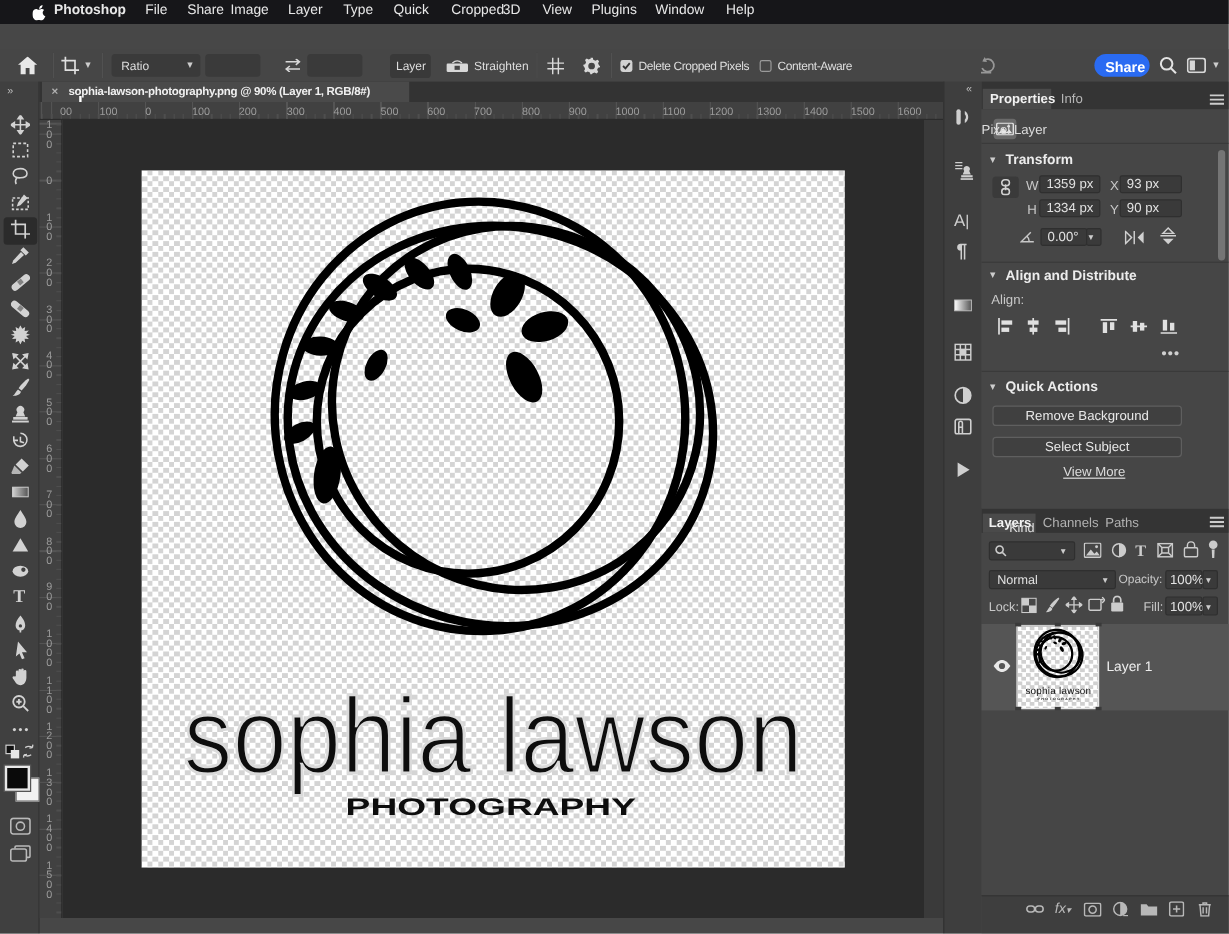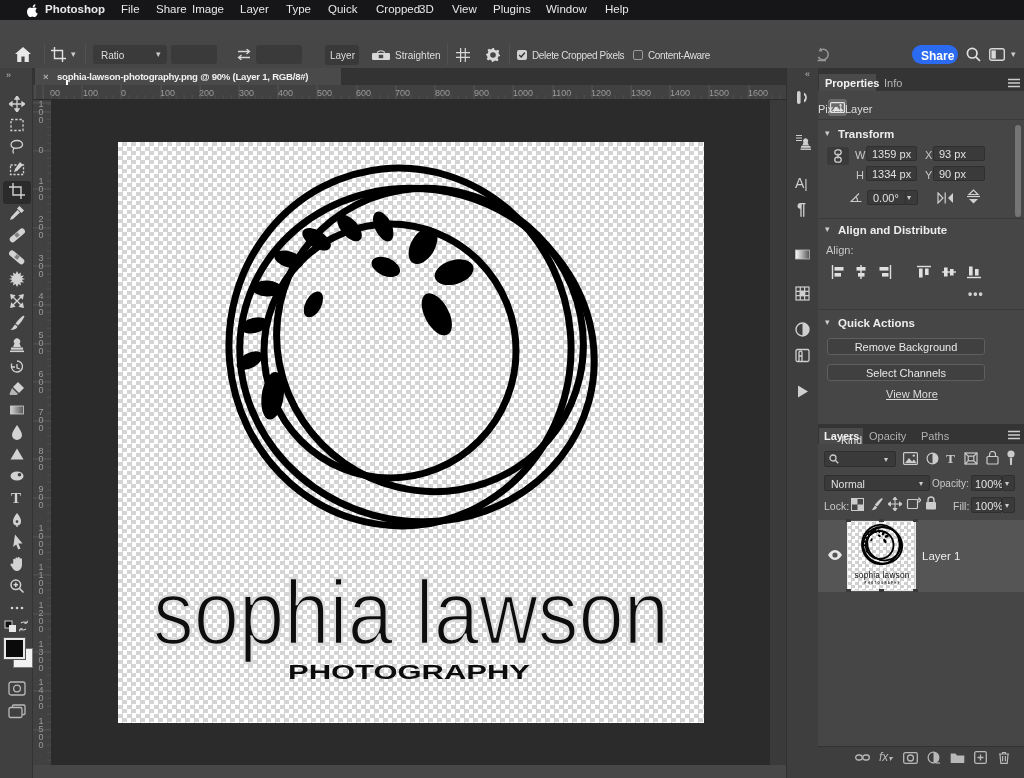--- a/index.html
+++ b/index.html
@@ -532,29 +532,29 @@
   <svg class="abs" style="left:967px;top:265px" width="14" height="14" viewBox="0 0 14 14">
       <path d="M0 12.5 H14" stroke="#e0e0e0" stroke-width="1.4"></path>
       <rect x="2" y="1.5" width="3.6" height="9" fill="#e0e0e0"></rect>
       <rect x="8" y="4" width="3.6" height="6.5" fill="#e0e0e0"></rect>
     </svg>
   <div class="txt" style="left:968px;top:287px;font-size:12px;font-weight:bold;color:#d0d0d0;letter-spacing:1px">•••</div>
   <div class="abs" style="left:818px;top:309px;width:206px;height:1px;background:#3a3a3a"></div>
   <div class="txt" style="left:825px;top:317px;font-size:9px;color:#cccccc">▾</div>
   <div class="txt" style="left:838px;top:317px;font-size:11.5px;font-weight:bold;color:#ececec">Quick Actions</div>
   <div class="pbtn" style="left:827px;top:338px">Remove Background</div>
-  <div class="pbtn" style="left:827px;top:364px">Select Channels</div>
+  <div class="pbtn" style="left:827px;top:364px">Select Subject</div>
   <div class="txt" style="left:886px;top:388px;font-size:11px;color:#dcdcdc;text-decoration:underline">View More</div>
   <div class="abs" style="left:1015px;top:125px;width:6px;height:92px;background:#757575;border-radius:3px"></div>
 
   <div id="layers"></div>
   <div class="abs" style="left:818px;top:424px;width:206px;height:20px;background:#343434"></div>
   <div class="abs" style="left:819px;top:428px;width:44px;height:16px;background:#4a4a4a"></div>
   <div class="txt" style="left:824px;top:430px;font-size:11px;font-weight:bold;color:#f2f2f2">Layers</div>
-  <div class="txt" style="left:869px;top:430px;font-size:11px;color:#b2b2b2">Opacity</div>
+  <div class="txt" style="left:869px;top:430px;font-size:11px;color:#b2b2b2">Channels</div>
   <div class="txt" style="left:921px;top:430px;font-size:11px;color:#b2b2b2">Paths</div>
   <svg class="abs" style="left:1008px;top:430px" width="12" height="10" viewBox="0 0 12 10">
       <g stroke="#cccccc" stroke-width="1.6">
         <path d="M0 1.5 H12 M0 5 H12 M0 8.5 H12"></path>
       </g>
     </svg>
   <div class="abs" style="left:824px;top:451px;width:72px;height:16px;background:#3a3a3a;border:1px solid #2f2f2f;border-radius:2px"></div>
   <svg class="abs" style="left:829px;top:454px" width="10" height="10" viewBox="0 0 10 10">
       <g stroke="#cccccc" stroke-width="1.3" fill="none">
         <circle cx="4" cy="4" r="3"></circle>

